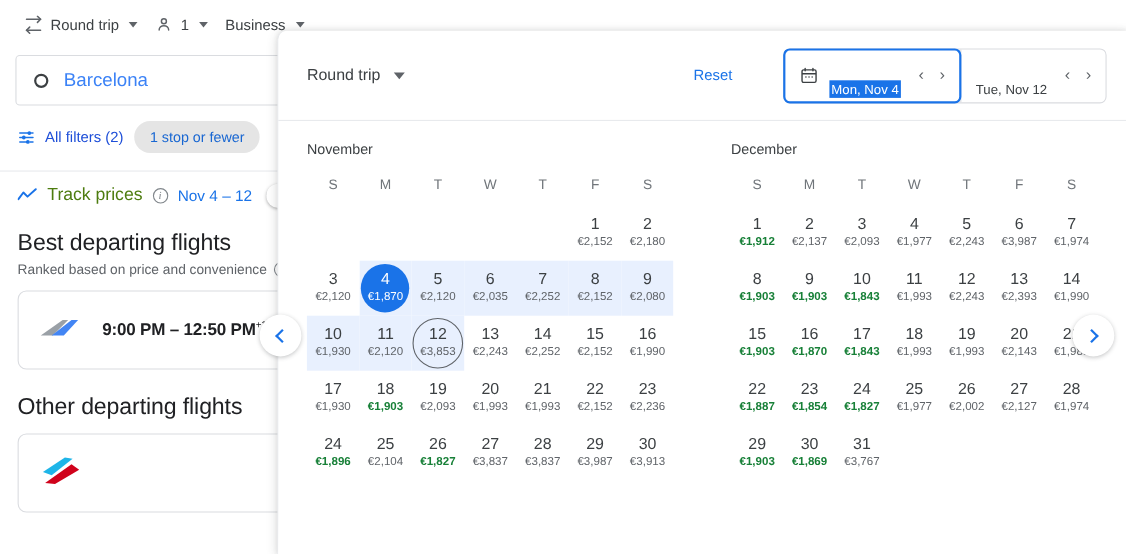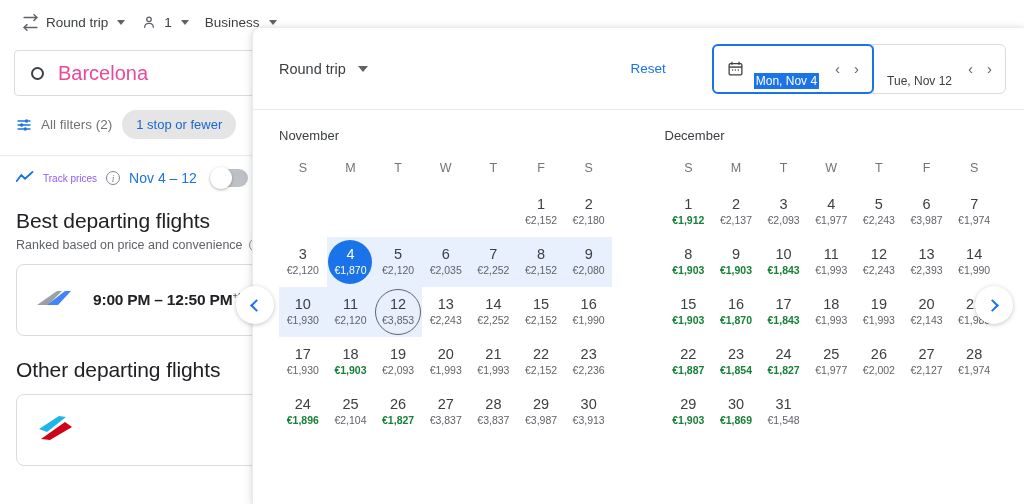--- a/index.html
+++ b/index.html
@@ -17,30 +17,30 @@
   .topbar { display: flex; align-items: center; gap: 0; height: 38px; padding: 6px 14px 0 14px; }
   .tb-item { display: flex; align-items: center; gap: 7px; padding: 4px 8px; border-radius: 4px; color: #3c4043; font-size: 13.5px; }
   .tb-item .caret { width: 0; height: 0; border-left: 4px solid transparent; border-right: 4px solid transparent; border-top: 5px solid #5f6368; margin-left: 2px; }
   .ico { display: inline-flex; align-items: center; justify-content: center; color: #5f6368; }
 
   .origin-box {
     margin: 12px 14px 0 14px; height: 46px; border: 1px solid #dadce0; border-radius: 4px;
     display: flex; align-items: center; gap: 14px; padding: 0 16px; background: #fff;
   }
   .origin-dot { width: 13px; height: 13px; border-radius: 50%; border: 2px solid #3c4043; flex: 0 0 auto; }
-  .origin-text { font-size: 20px; color: #ec4899; }
+  .origin-text { font-size: 17px; color: #3b82f6; }
 
   .filters-row { display: flex; align-items: center; gap: 10px; padding: 14px 14px 0 16px; }
-  .filters-link { display: flex; align-items: center; gap: 9px; color: #737373; font-size: 13.5px; font-weight: 500; text-align: right; }
+  .filters-link { display: flex; align-items: center; gap: 9px; color: #1d4ed8; font-size: 13.5px; font-weight: 500; text-align: right; }
   .chip { background: #e5e5e5; color: #1967d2; font-size: 13px; border-radius: 16px; padding: 7px 14px; white-space: nowrap; }
 
   .divider { height: 1px; background: #e8eaed; margin: 16px 0 0 0; }
 
   .track-row { display: flex; align-items: center; gap: 9px; padding: 13px 0 0 16px; }
-  .track-label { font-size: 10px; color: #8b5cf6; font-weight: 500; }
+  .track-label { font-size: 16px; color: #4d7c0f; font-weight: 500; }
   .track-dates { color: #1a73e8; font-size: 14px; font-weight: 500; }
   .info-circle { width: 14px; height: 14px; border-radius: 50%; border: 1.3px solid #80868b; color: #80868b; font-size: 10px; display:inline-flex; align-items:center; justify-content:center; font-style: italic; font-family: "Liberation Serif", serif; }
   .toggle { width: 38px; height: 18px; border-radius: 10px; background: #bdc1c6; position: relative; flex: 0 0 auto; margin-left: 4px; }
   .toggle::after { content:""; position: absolute; left: 0px; top: -2px; width: 22px; height: 22px; border-radius: 50%; background:#fff; box-shadow: 0 1px 3px rgba(0,0,0,.3); }
 
   .sec-title { font-size: 21px; color: #202124; font-weight: 500; padding: 22px 0 0 16px; letter-spacing: -0.1px; }
   .sec-sub { font-size: 12.5px; color: #5f6368; padding: 5px 0 0 16px; display:flex; align-items:center; gap:6px; }
 
   .flight-card { margin: 12px 14px 0 16px; border: 1px solid #dadce0; border-radius: 8px; height: 72px; display: flex; align-items: center; gap: 18px; padding: 0 18px; background: #fff; }
   .flight-times { font-size: 15.5px; color: #202124; font-weight: 700; letter-spacing: -0.2px; }
@@ -523,21 +523,21 @@
               <div class="cell">
                 <div class="dnum">29</div>
                 <div class="price cheap">€1,903</div>
               </div>
               <div class="cell">
                 <div class="dnum">30</div>
                 <div class="price cheap">€1,869</div>
               </div>
               <div class="cell">
                 <div class="dnum">31</div>
-                <div class="price">€1,548</div>
+                <div class="price">€3,767</div>
               </div>
               <div class="cell empty"></div>
               <div class="cell empty"></div>
               <div class="cell empty"></div>
               <div class="cell empty"></div>
             </div>
           </div>
         </div>
       </div>
   </div>

